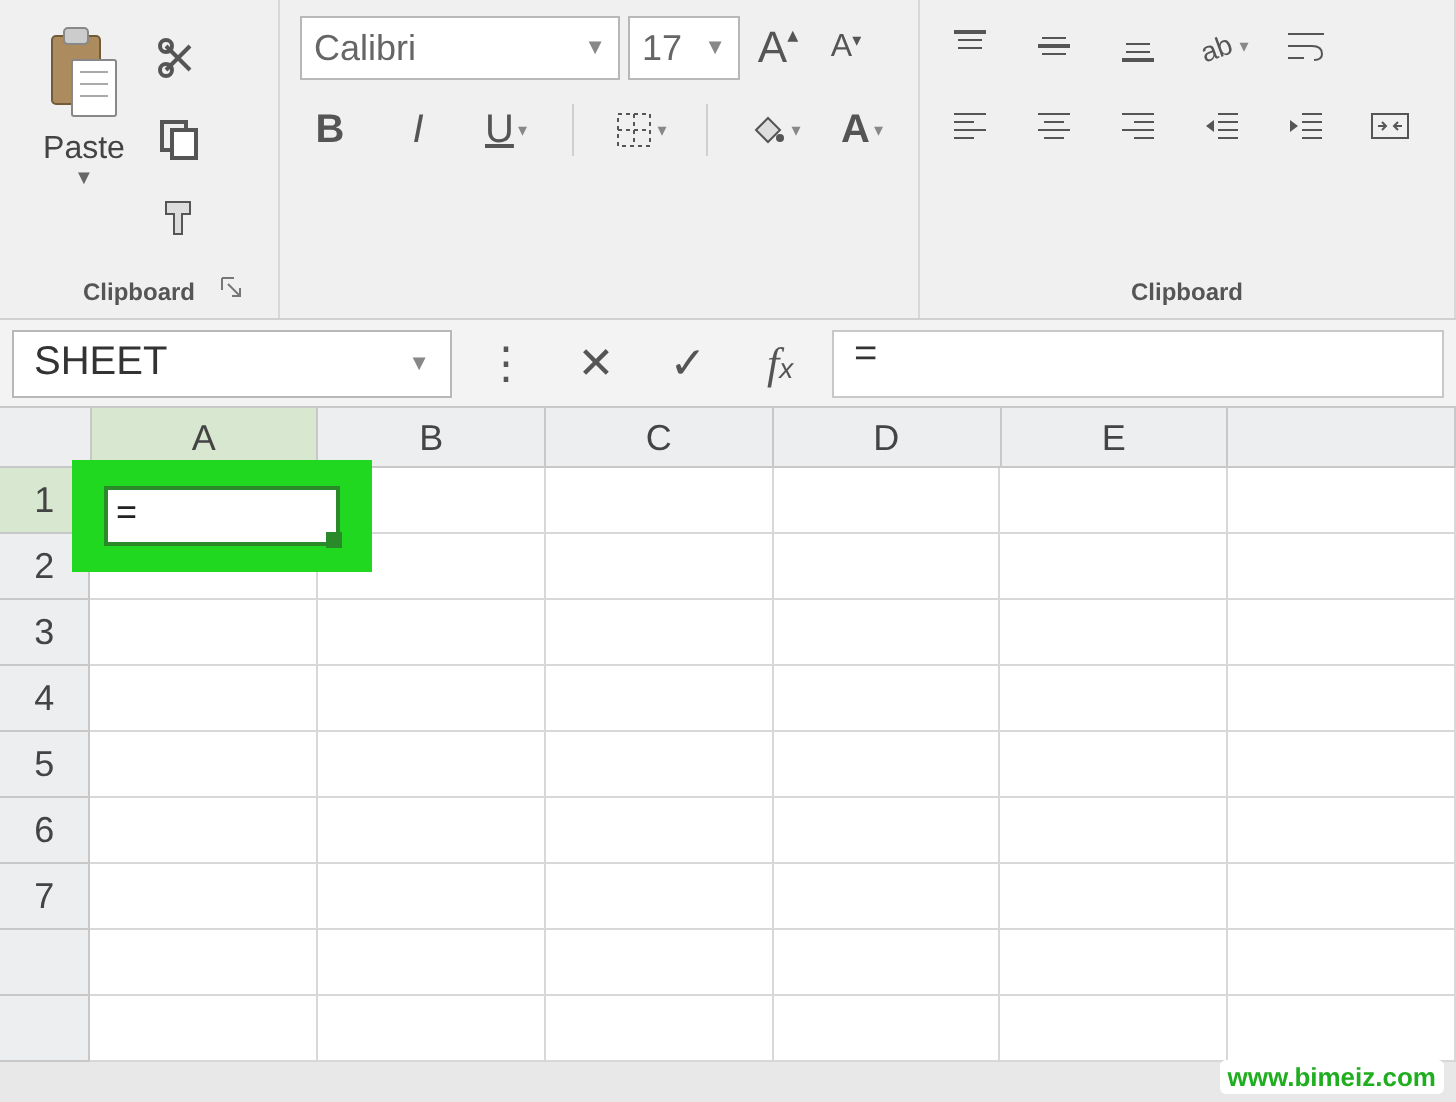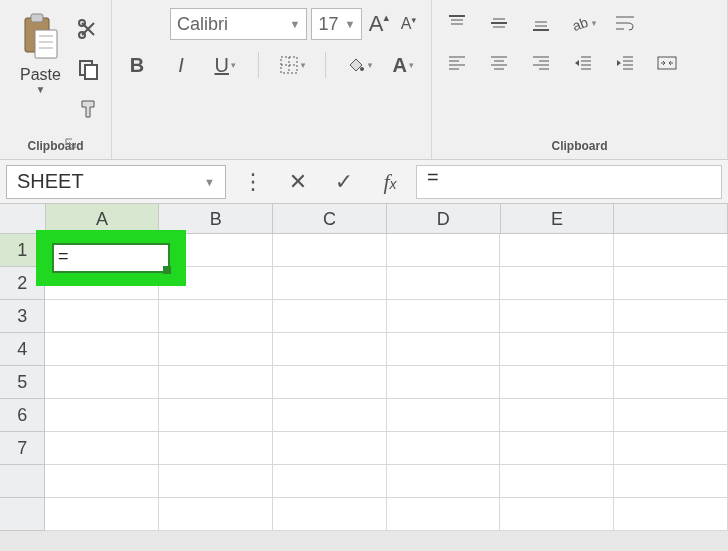--- a/index.html
+++ b/index.html
@@ -3,30 +3,30 @@
 <meta charset="utf-8">
 <style>
 * { box-sizing: border-box; margin: 0; padding: 0; font-family: "Segoe UI", Arial, sans-serif; }
 body { background: #e8e8e8; width: 728px; height: 551px; overflow: hidden; position: relative; user-select: none; }
 
 .ribbon { background: #f0f0f0; border-bottom: 1px solid #d0d0d0; height: 160px; display: flex; filter: grayscale(0.3); }
 .ribbon-group { border-right: 1px solid #d8d8d8; padding: 8px 10px 4px; display: flex; flex-direction: column; justify-content: space-between; }
 .ribbon-group-label { text-align: center; font-size: 12px; color: #555; padding: 4px 0 2px; position: relative; font-weight: bold; }
 .dialog-launcher { position: absolute; right: 6px; bottom: 4px; width: 14px; height: 14px; }
 
-.clipboard-group { width: 112px; align-items: center; }
+.clipboard-group { width: 140px; }
 .paste-btn { display: flex; flex-direction: column; align-items: center; width: 64px; cursor: pointer; }
 .paste-icon-wrap { width: 48px; height: 56px; display: flex; align-items: center; justify-content: center; }
 .paste-label { font-size: 16px; color: #444; margin-top: 2px; }
 .paste-arrow { font-size: 10px; color: #666; }
 .clip-side { display: flex; flex-direction: column; gap: 10px; padding-top: 6px; }
 .clip-main { display: flex; }
 
 .font-group { width: 320px; }
-.font-row { display: flex; align-items: center; gap: 4px; margin-bottom: 10px; margin-left: 48px; }
+.font-row { display: flex; align-items: center; gap: 4px; margin-bottom: 10px; }
 .font-row2 { display: flex; align-items: center; gap: 14px; }
 .combo { background: #fff; border: 1px solid #b8b8b8; height: 32px; display: flex; align-items: center; padding: 0 6px; color: #666; font-size: 18px; }
 .combo-arrow { color: #888; font-size: 11px; margin-left: auto; padding-left: 6px; }
 .font-name { width: 160px; }
 .font-size { width: 56px; }
 .icon-btn { width: 30px; height: 30px; display: flex; align-items: center; justify-content: center; color: #555; font-size: 20px; cursor: pointer; }
 .icon-btn.small-drop::after { content: "▾"; font-size: 9px; margin-left: 2px; color: #888; }
 
 .align-group { flex: 1; }
 .align-row { display: flex; gap: 12px; margin-bottom: 10px; align-items: center; }
@@ -374,13 +374,14 @@
   </div>
 </div>
 
 <div class="highlight-frame">
   <div class="highlight-inner">
     <span>=</span>
   </div>
 </div>
 
 <div class="watermark">
+  <div class="wm-url">www.bimeiz.com</div>
 </div>
 
 </body></html>

